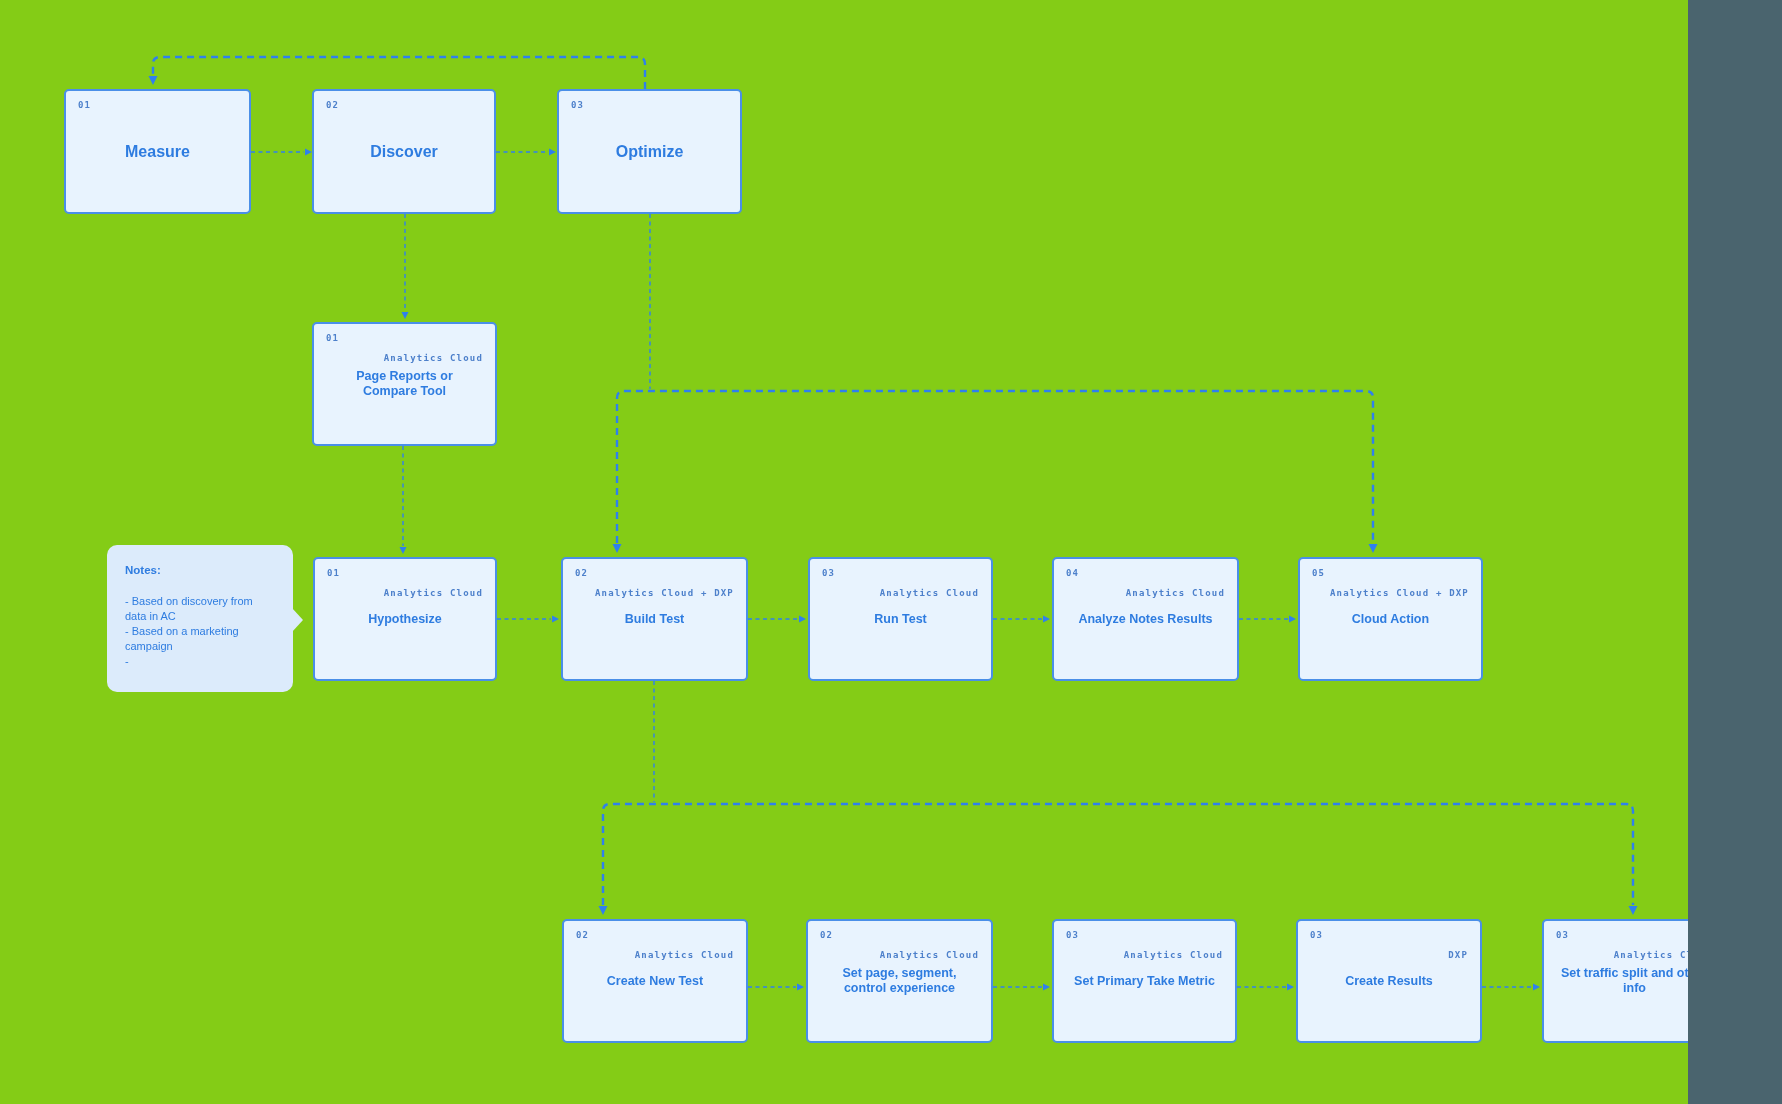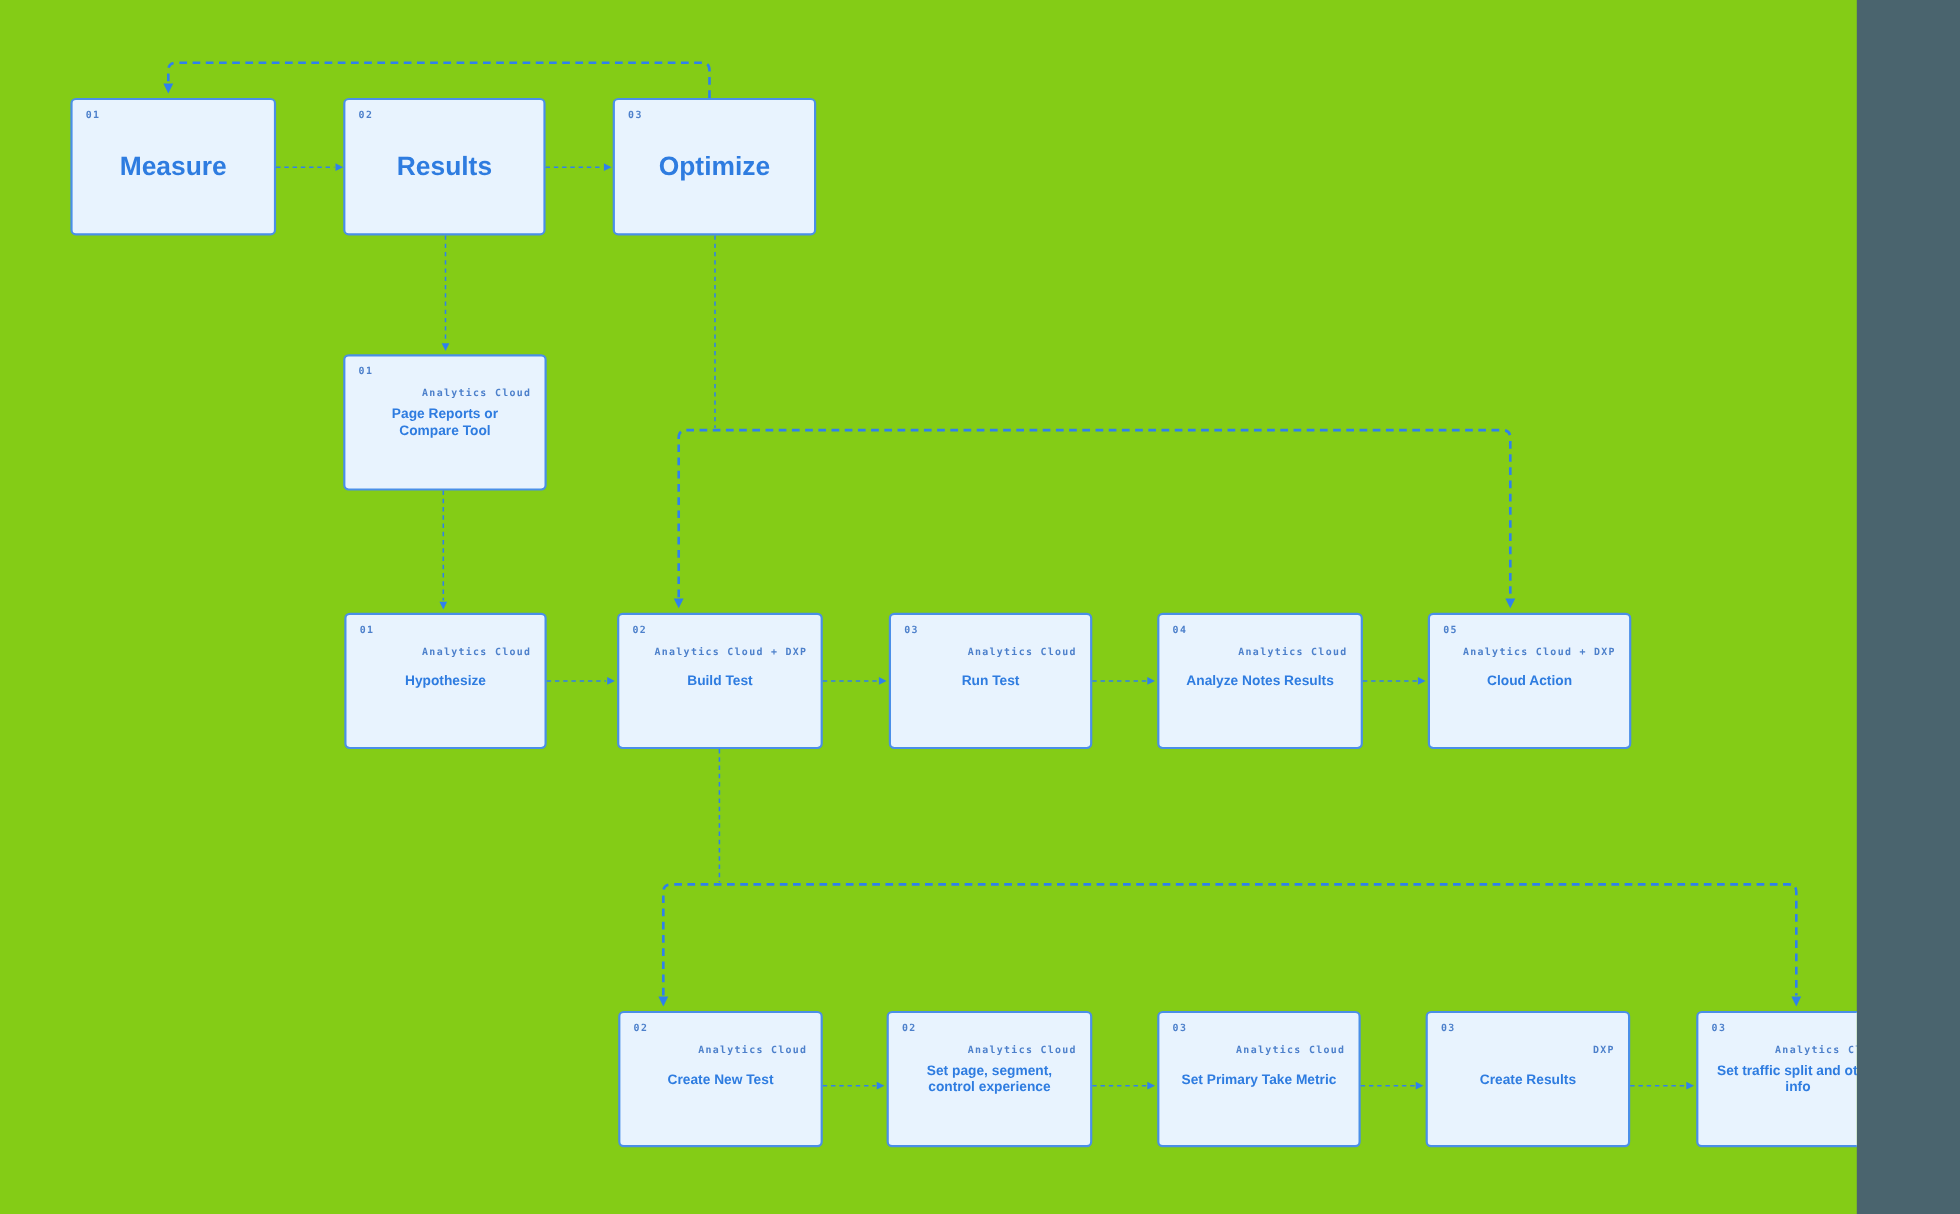--- a/index.html
+++ b/index.html
@@ -22,21 +22,21 @@
     position:absolute;top:9px;right:12px;
     font-family:"DejaVu Sans Mono",monospace;font-size:9px;font-weight:bold;
     letter-spacing:1.2px;color:#4d80cb;white-space:nowrap;margin-top:20px;
   }
   .node .label{
     position:absolute;left:0;top:0;right:0;bottom:0;
     display:flex;align-items:center;justify-content:center;
     text-align:center;color:#2e7ce0;font-weight:bold;
     font-size:12.5px;line-height:15px;padding:0 16px;
   }
-  .node.stage .label{font-size:24px;line-height:24px;}
+  .node.stage .label{font-size:16px;line-height:24px;}
   .note{
     position:absolute;left:107px;top:545px;width:186px;height:147px;
     box-sizing:border-box;background:#dcebfb;border-radius:10px;
     padding:19px 18px 0 18px;color:#2e7ce0;
   }
   .note .note-title{font-size:11.5px;font-weight:bold;margin:0 0 18px 0;}
   .note .note-line{font-size:11px;line-height:15px;font-weight:normal;}
   .note .pointer{
     position:absolute;right:-10px;top:63px;width:0;height:0;
     border-top:12px solid transparent;border-bottom:12px solid transparent;
@@ -90,33 +90,40 @@
       <path d="M1533,983.5 V990.5 L1540,987 Z"></path>
     </g>
   </svg>
 
   <div class="node stage" style="left:64px;top:89px;width:187px;height:125px">
     <span class="num">01</span>
     <div class="label">Measure</div>
   </div>
   <div class="node stage" style="left:312px;top:89px;width:184px;height:125px">
     <span class="num">02</span>
-    <div class="label">Results</div>
+    <div class="label">Discover</div>
   </div>
   <div class="node stage" style="left:557px;top:89px;width:185px;height:125px">
     <span class="num">03</span>
     <div class="label">Optimize</div>
   </div>
 
   <div class="node" style="left:312px;top:322px;width:185px;height:124px">
     <span class="num">01</span>
     <span class="tag">Analytics Cloud</span>
     <div class="label">Page Reports or Compare Tool</div>
   </div>
 
+  <div class="note">
+    <div class="note-title">Notes:</div>
+    <div class="note-line">- Based on discovery from data in AC</div>
+    <div class="note-line">- Based on a marketing campaign</div>
+    <div class="note-line">-</div>
+    <div class="pointer"></div>
+  </div>
 
   <div class="node" style="left:313px;top:557px;width:184px;height:124px">
     <span class="num">01</span>
     <span class="tag">Analytics Cloud</span>
     <div class="label">Hypothesize</div>
   </div>
   <div class="node" style="left:561px;top:557px;width:187px;height:124px">
     <span class="num">02</span>
     <span class="tag">Analytics Cloud + DXP</span>
     <div class="label">Build Test</div>

